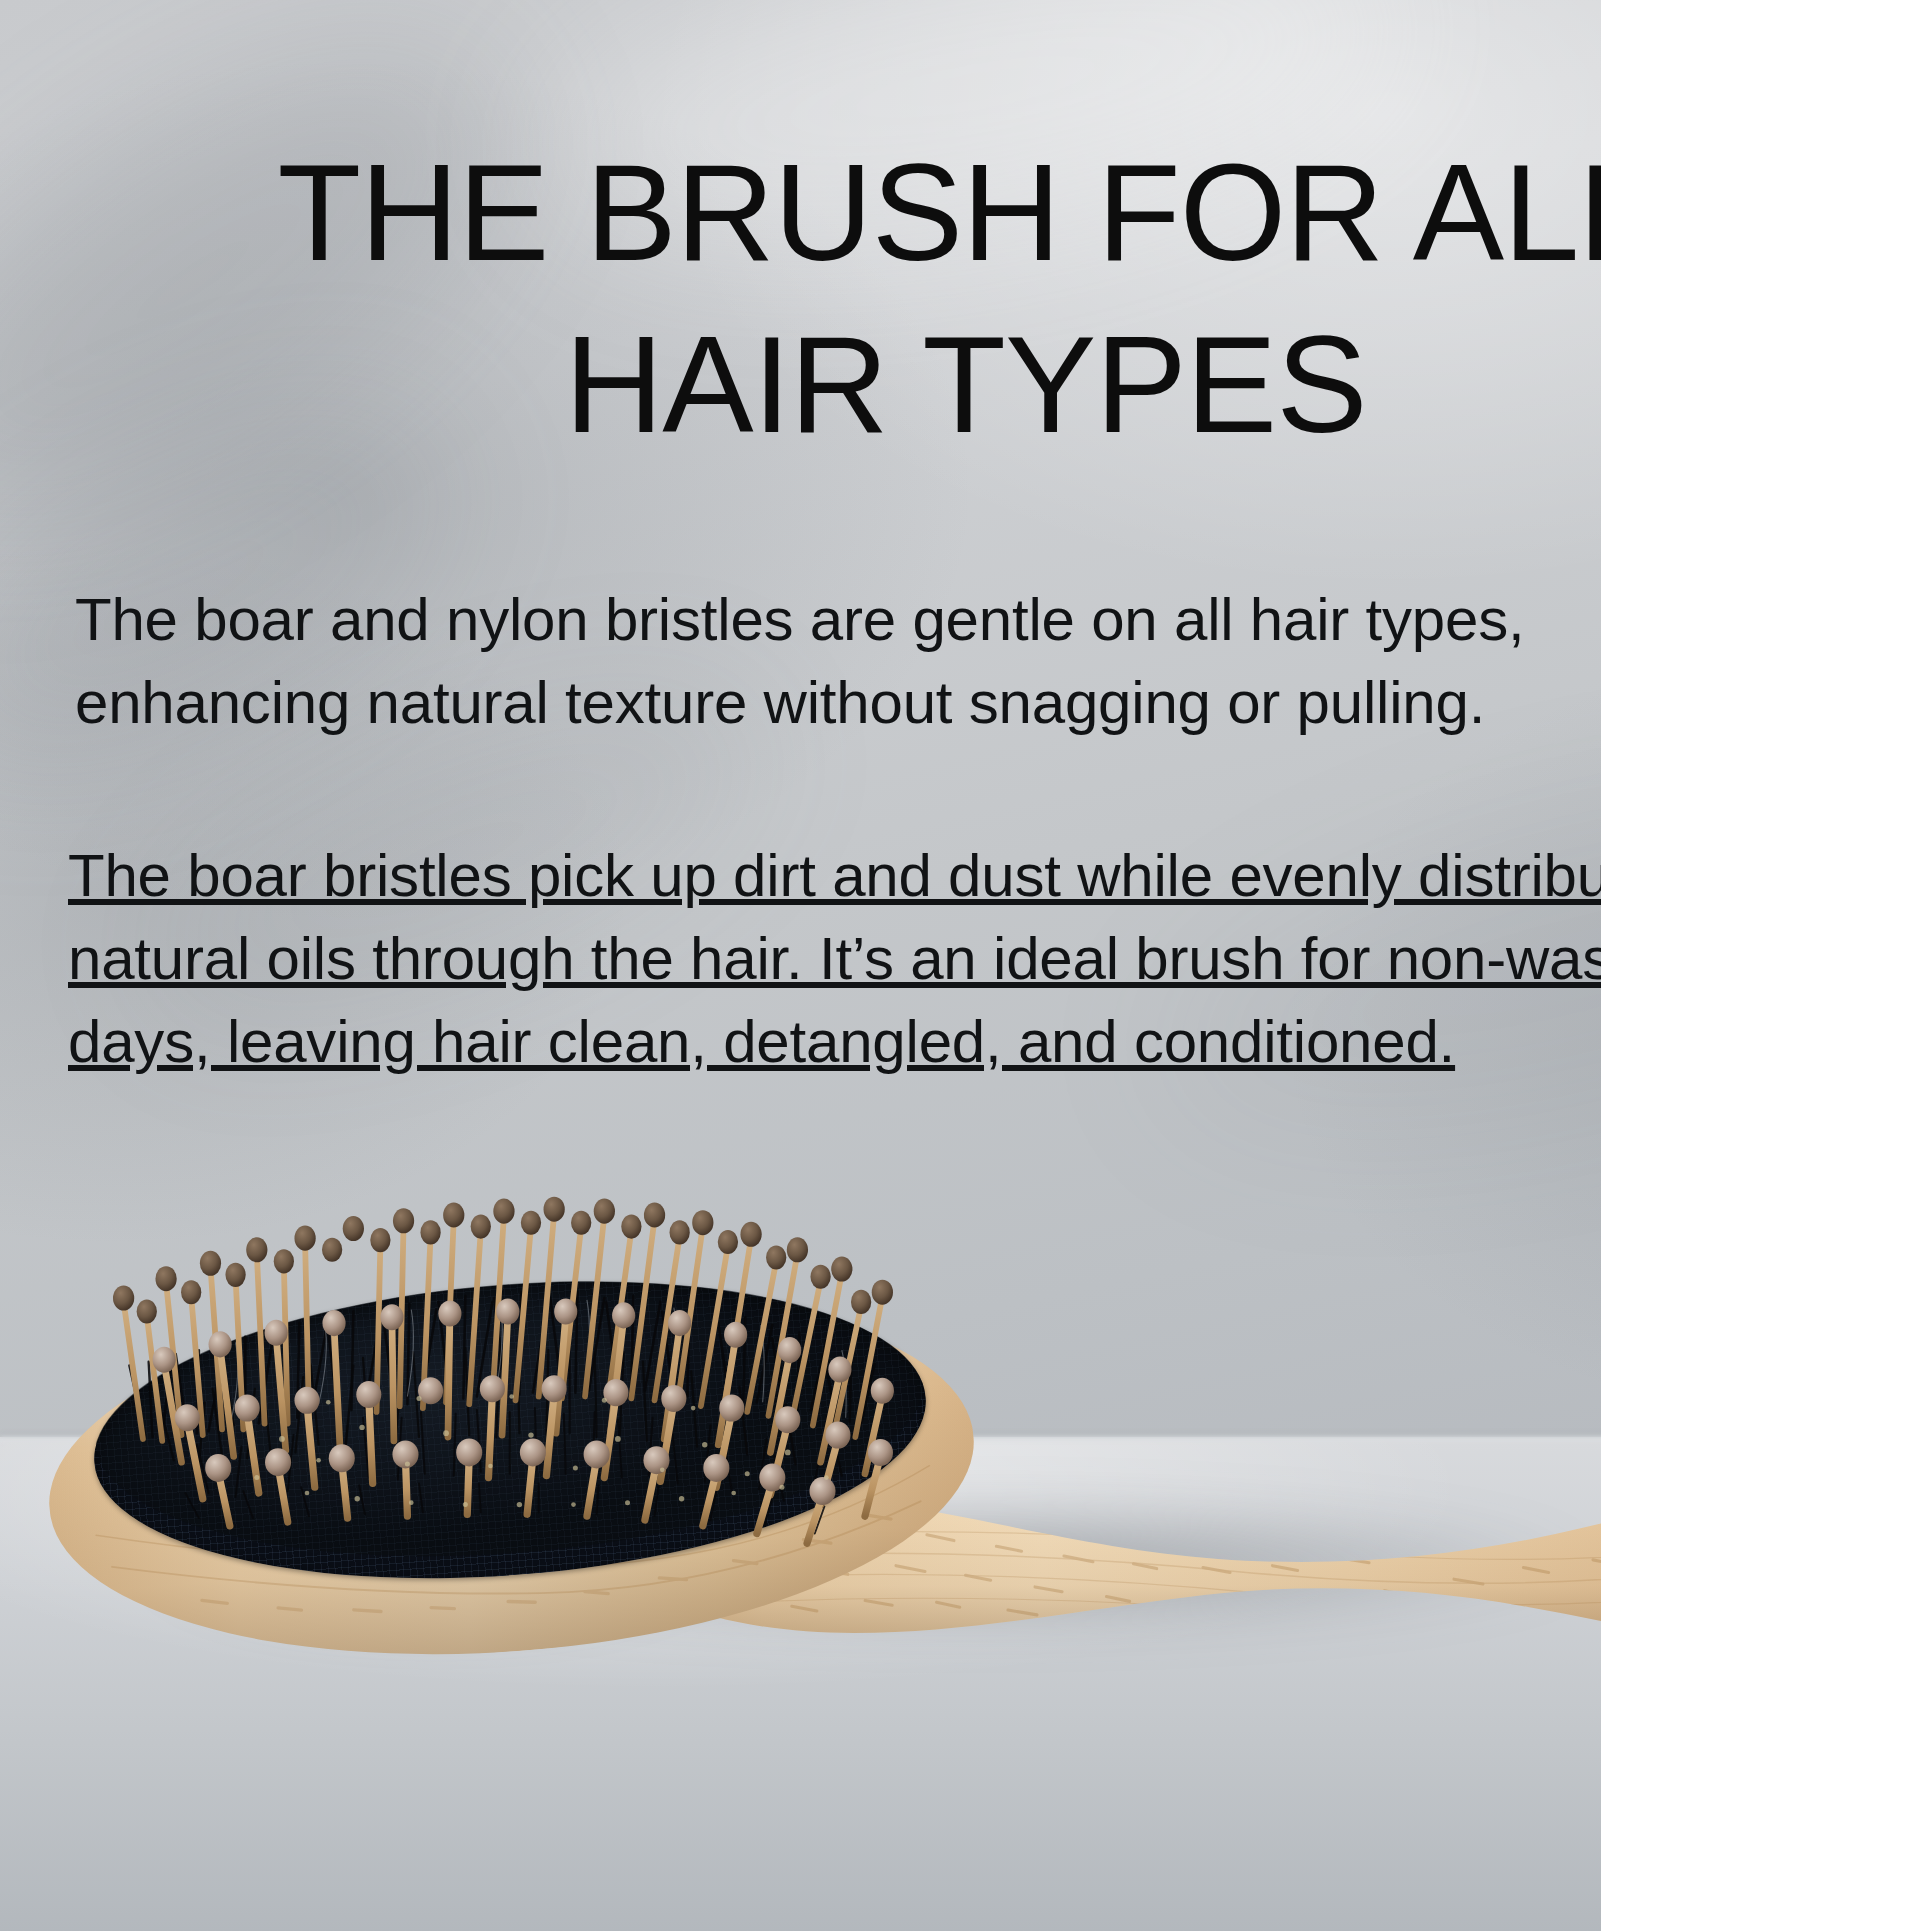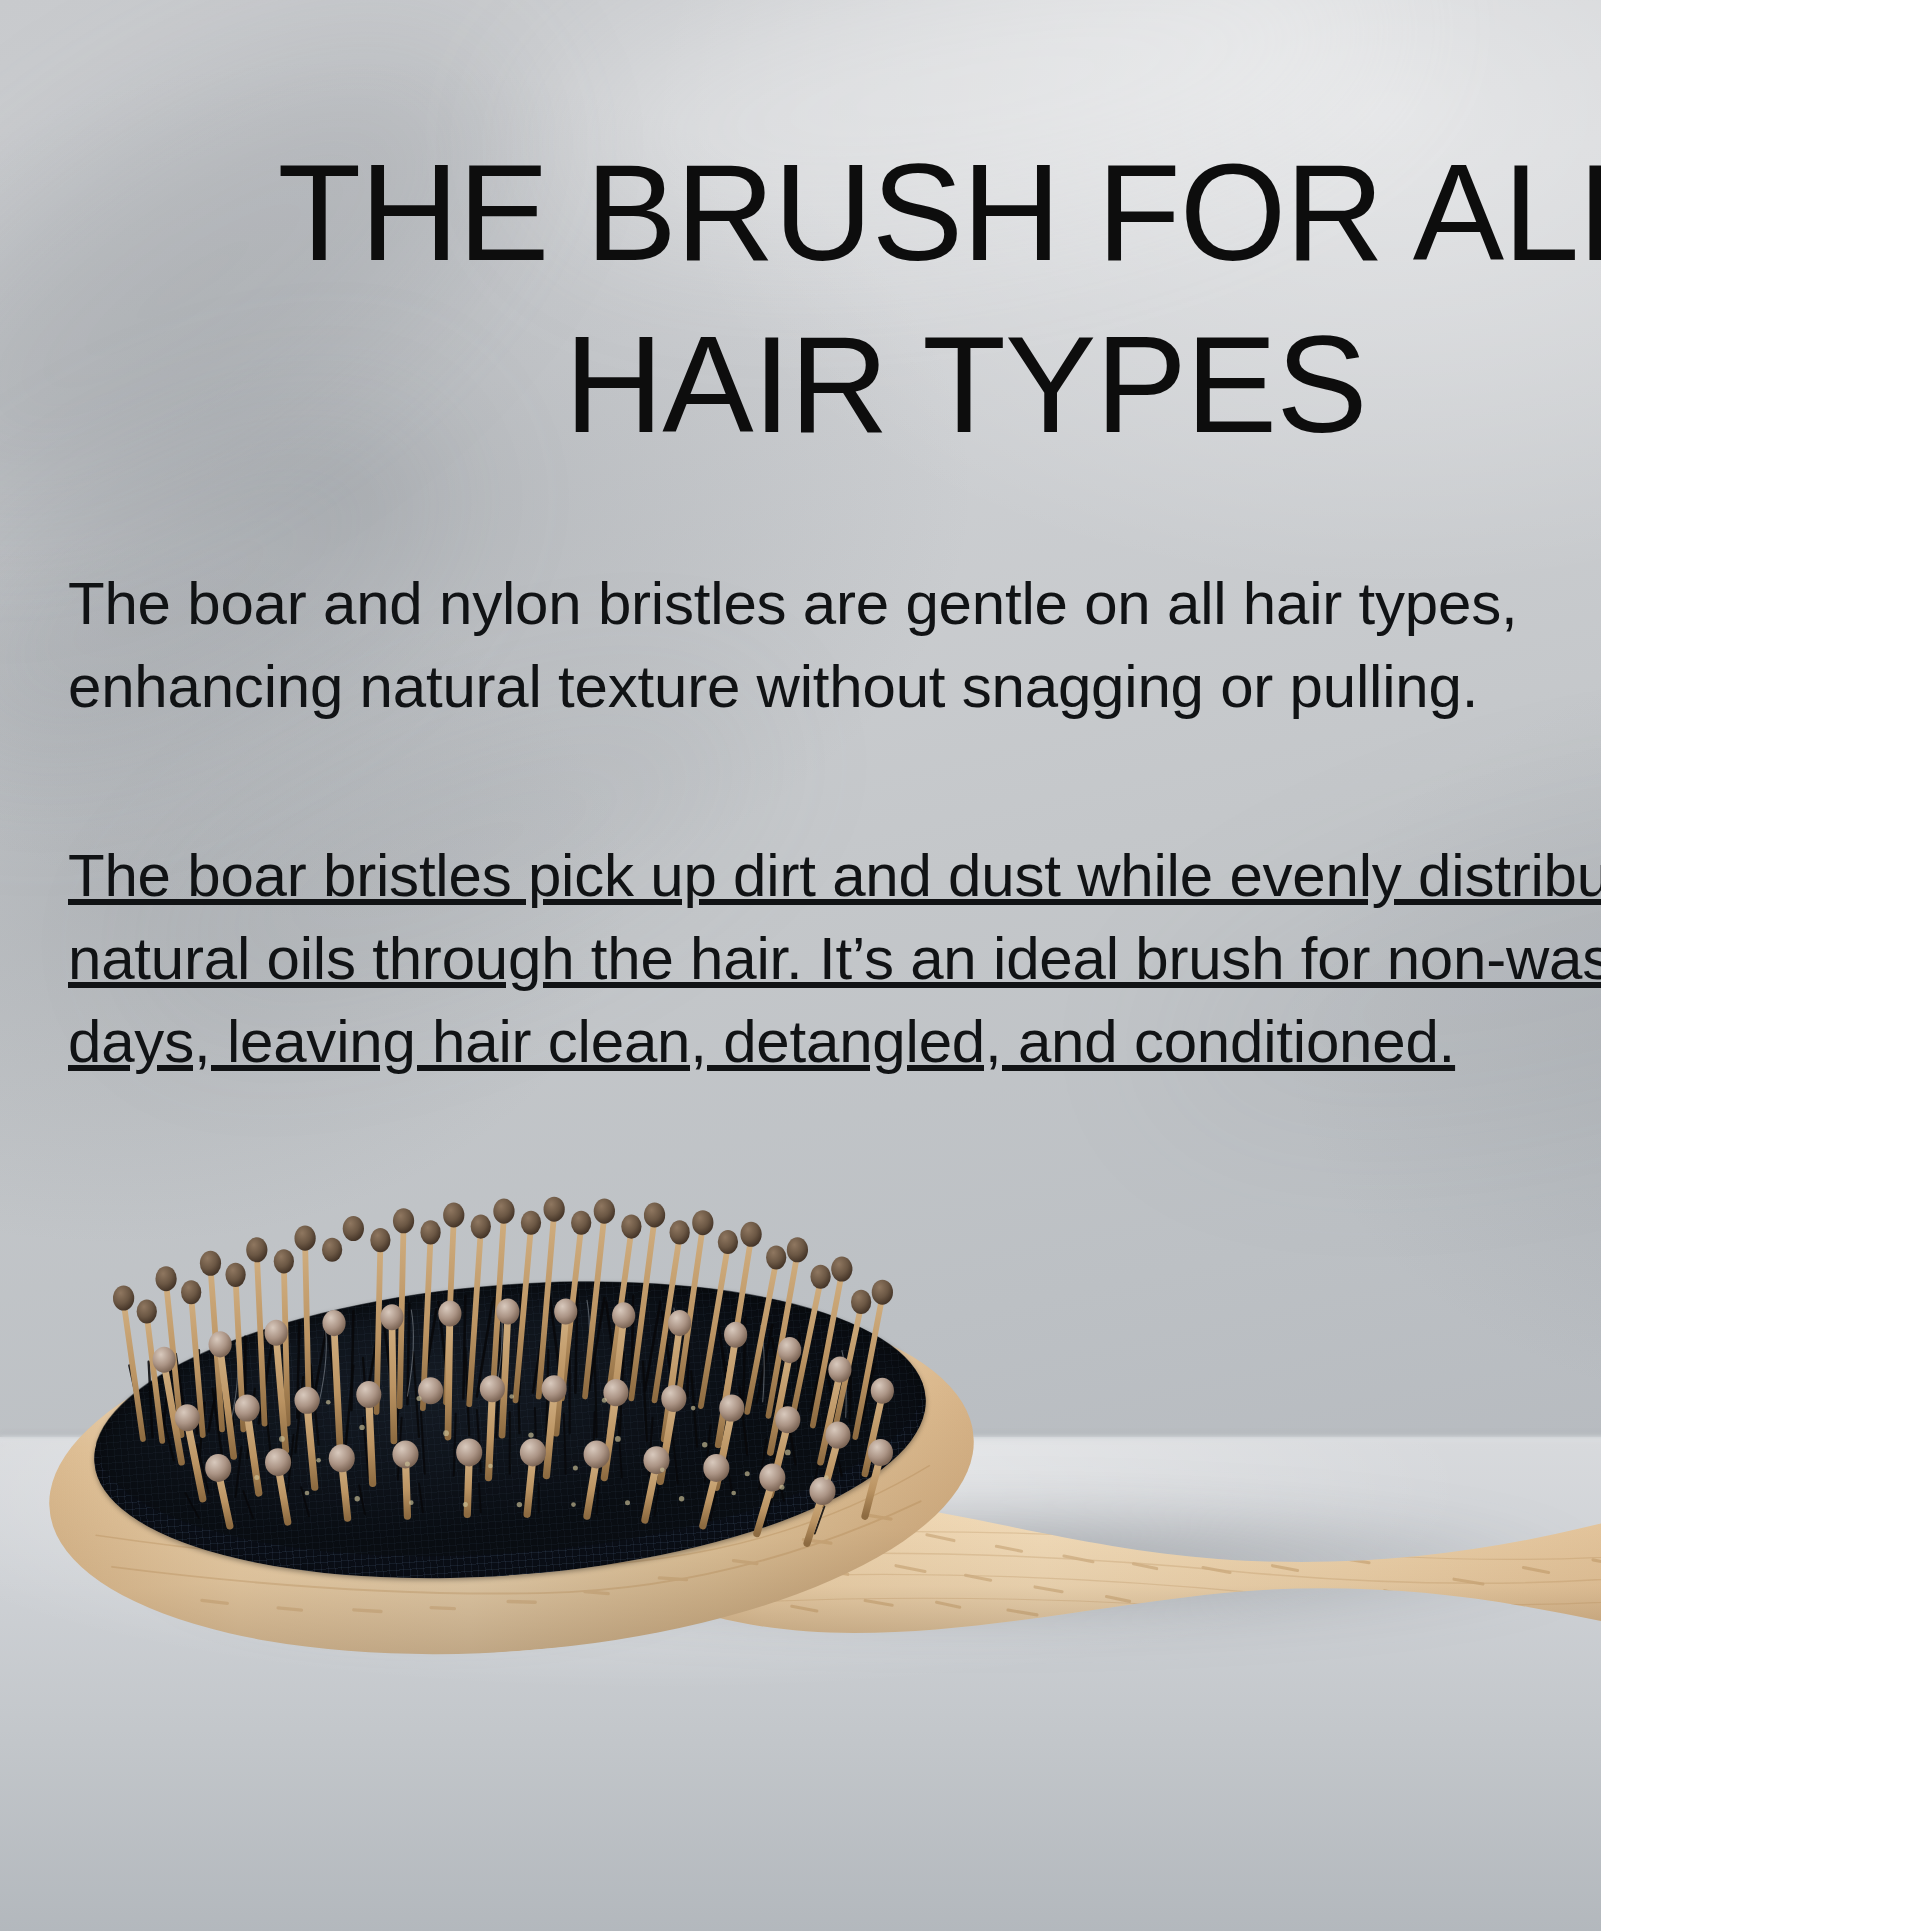--- a/index.html
+++ b/index.html
@@ -69,21 +69,21 @@
 
   .para {
     position:absolute; left:68px; width:1825px;
     font-size:60px;
     line-height:83px;
     font-weight:400;
     color:#111315;
     letter-spacing:-0.2px;
     white-space:pre-line;
   }
-  #para1 { top:562px; }
+  #para1 { top:578px;margin-left:7px; }
   #para2 { top:834px;text-decoration:underline; }
 
   
   #brush { position:absolute; left:0; top:1149px; width:1931px; height:589px; }
 
   
   .brush-shadow {
     position:absolute; left:58px; top:319px; width:1815px; height:193px;
     background:radial-gradient(ellipse 50% 50% at 50% 50%, rgba(78,84,91,.46), rgba(78,84,91,0) 70%);
     filter:blur(25px);

